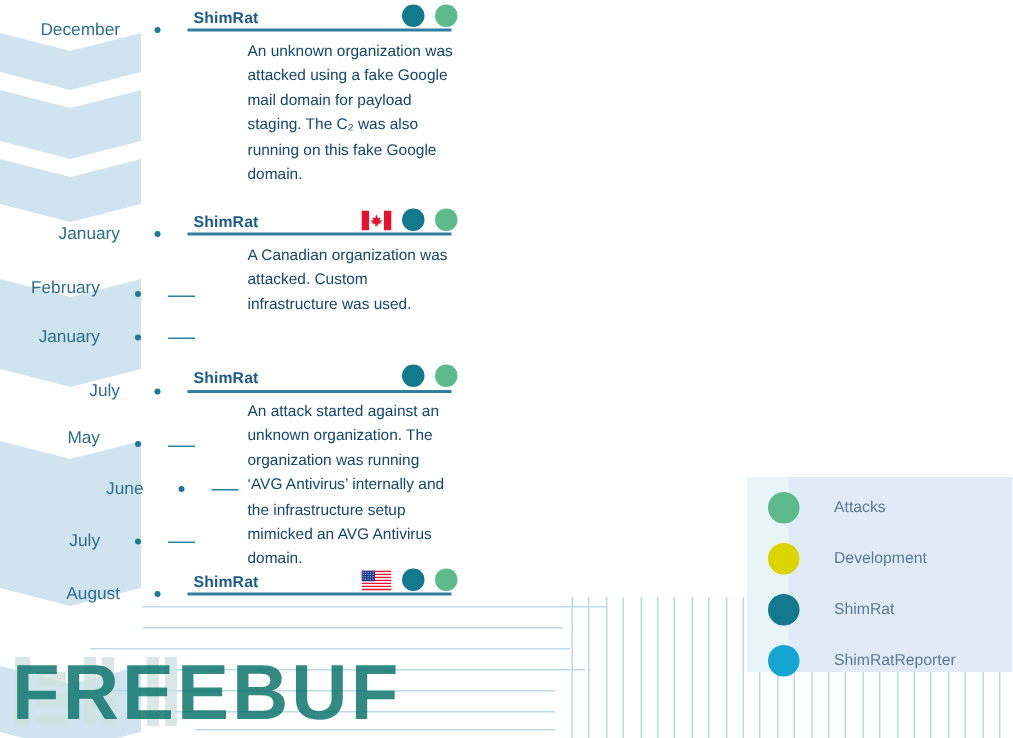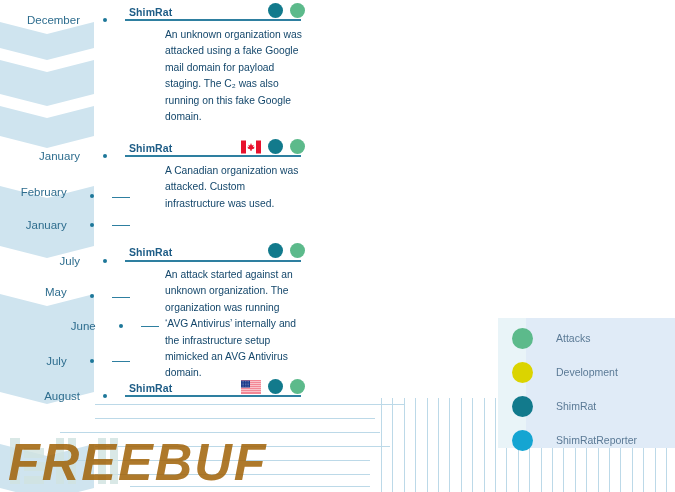--- a/index.html
+++ b/index.html
@@ -93,24 +93,23 @@
   
   .hlines{position:absolute;z-index:2;}
   .hline{position:absolute;height:1px;background:#bcd9e8;}
   .vlines{position:absolute;z-index:2;}
   .vline{position:absolute;width:1px;background:#bcd9e8;}
 
   
   .watermark{
     position:absolute;left:8px;top:432px;z-index:3;
     font-size:52px;font-weight:bold;letter-spacing:2px;
-    color:#a16207;opacity:.85;
+    color:#0f766e;opacity:.85;
     font-family:"Liberation Sans", sans-serif;
     user-select:none;
-    font-style:italic;
   }
   .wm-bars{position:absolute;left:10px;top:438px;z-index:3;}
   .wm-bar{position:absolute;background:#cfe2e0;opacity:.8;}
 </style>
 </head>
 <body>
 
 <div id="root">
 
   <div class="hlines" id="hlines-layer" style="left: 0px; top: 398px; width: 400px; height: 94px;">

